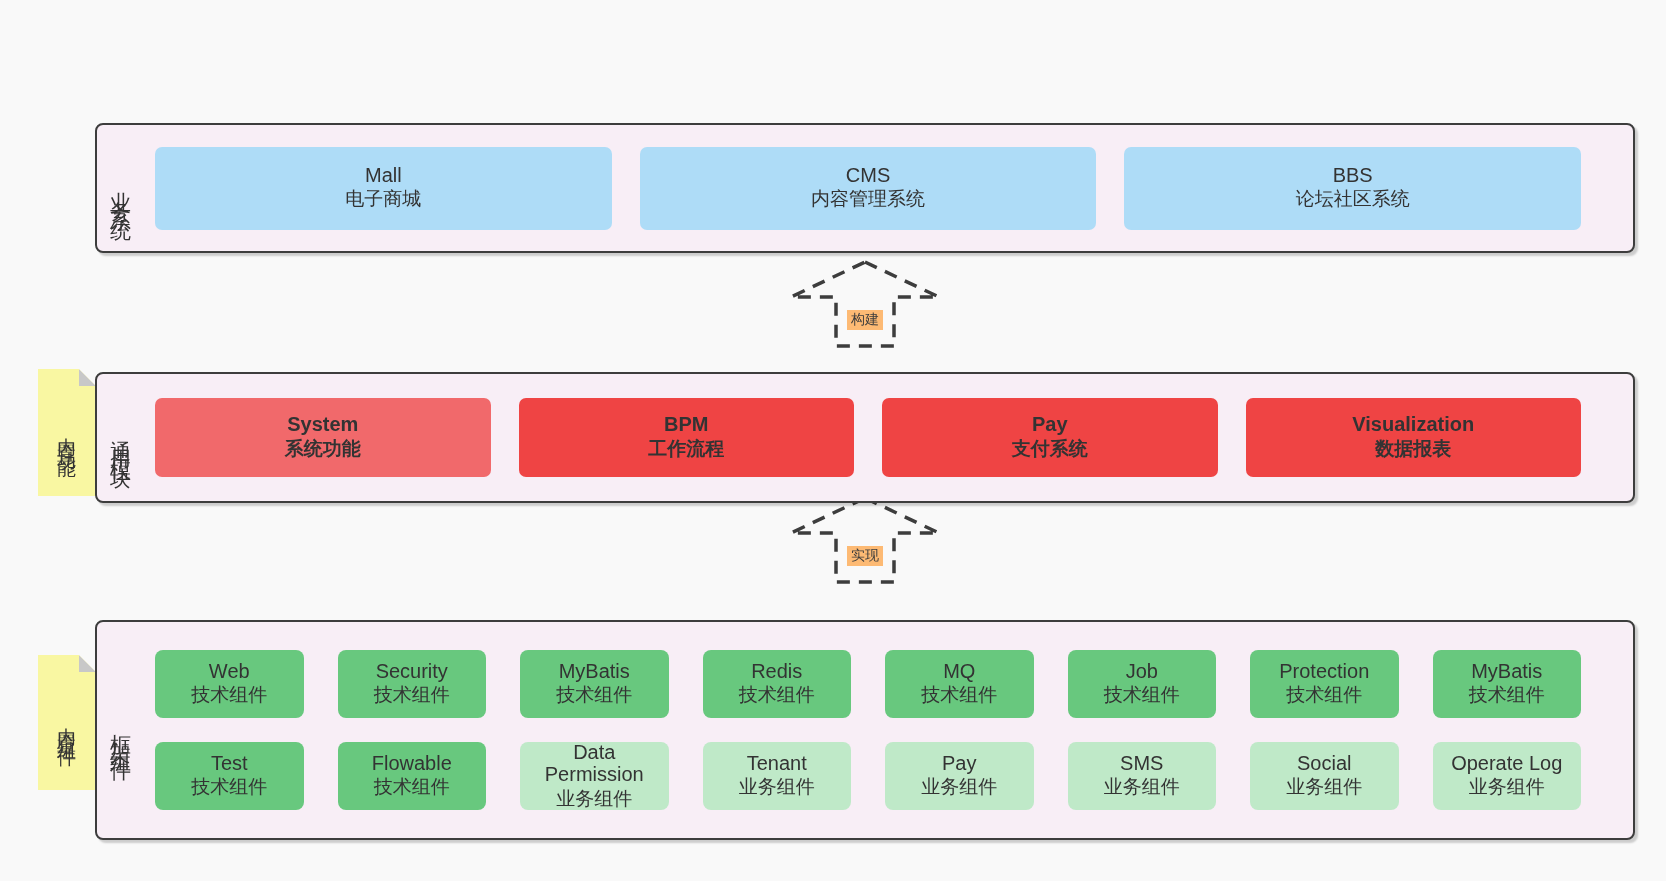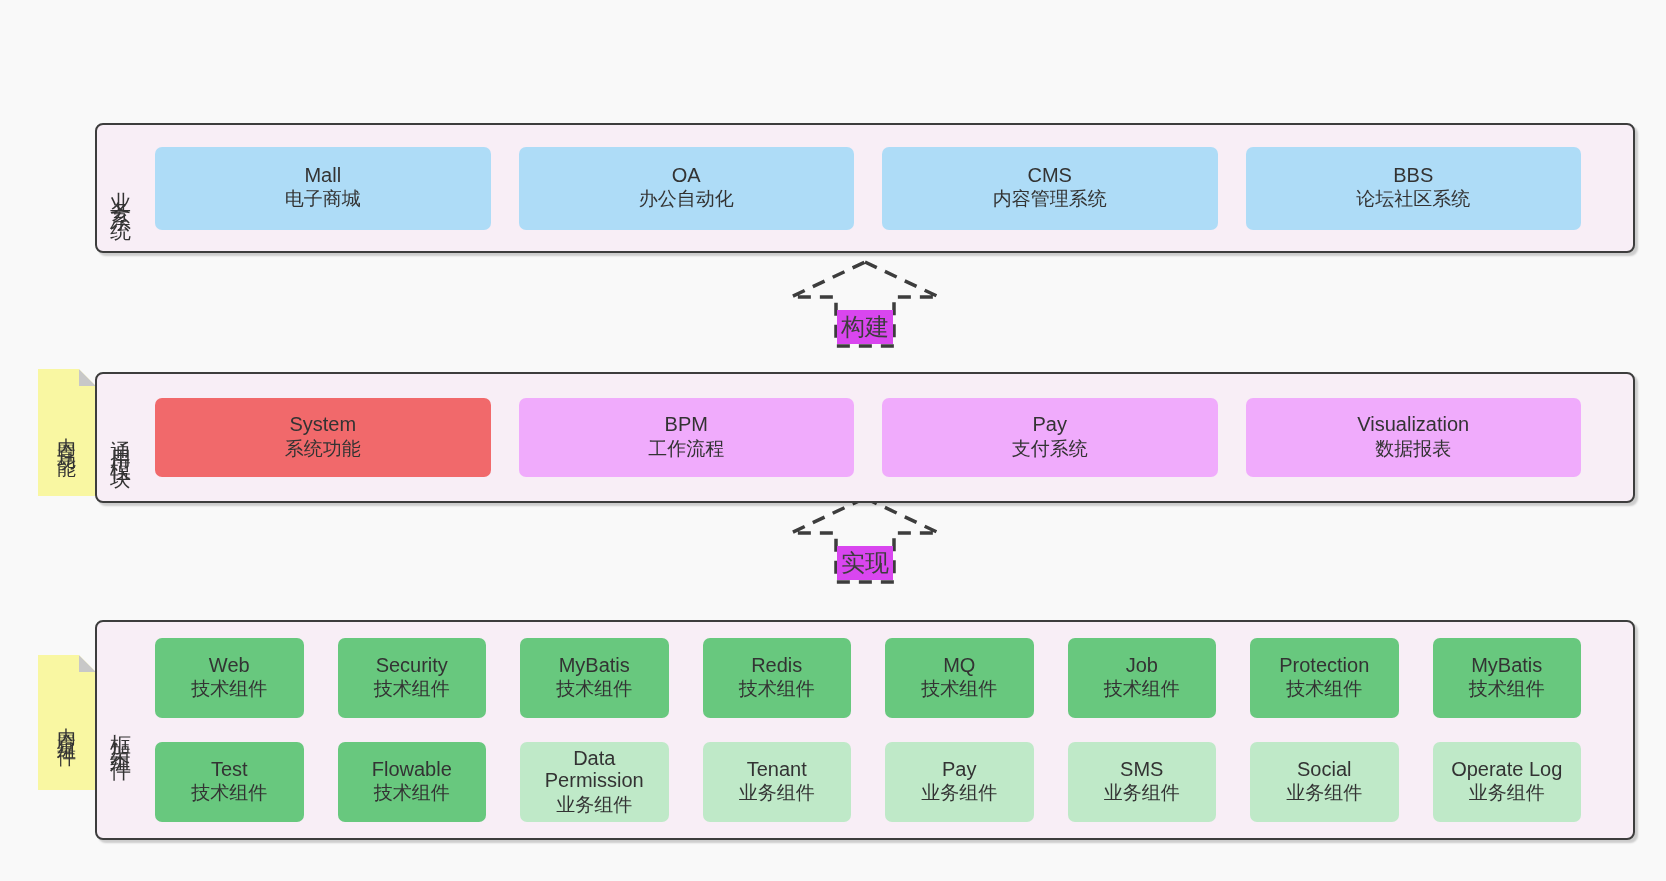--- a/index.html
+++ b/index.html
@@ -29,40 +29,40 @@
   .label-col{width:48px;display:flex;align-items:center;justify-content:center;}
   .layer-label{
     writing-mode:vertical-rl;text-orientation:upright;
     font-size:21px;letter-spacing:9px;color:#333;line-height:1;
     margin-bottom:-9px;
   }
 
   .row6{flex:1;display:flex;align-items:center;gap:28px;padding:0 52px 0 10px;}
   .row6 .box{flex:1;}
   #layer-business .box{height:83px;}
-  #layer-modules .box{height:79px;}
+  #layer-modules .box{height:79px;font-weight:bold;}
 
   .grid8{
     flex:1;display:grid;grid-template-columns:repeat(8,1fr);
     column-gap:34px;row-gap:24px;align-content:center;
     padding:0 52px 0 10px;
   }
-  .grid8 .box{height:80px;}
+  .grid8 .box{height:68px;border-radius:8px;}
 
   .box{
     border-radius:7px;
     display:flex;flex-direction:column;justify-content:center;align-items:center;
     text-align:center;padding:0 10px;box-sizing:border-box;
   }
   .line-en{font-size:20px;line-height:1.12;}
   .line-zh{font-size:19px;line-height:1.3;margin-top:1px;}
 
   .blue{background:#aedcf7;}
   .red{background:#f1696b;}
-  .pink{background:#f0abfc;}
+  .pink{background:#ef4444;}
   .green-dark{background:#68c87e;}
   .green-light{background:#bfe9c8;}
 
   .note{
     position:absolute;left:38px;width:58px;
     background:#f9f7a2;
     clip-path:polygon(0 0, calc(100% - 17px) 0, 100% 17px, 100% 100%, 0 100%);
     display:flex;align-items:center;justify-content:center;
     filter:drop-shadow(2px 2px 2px rgba(0,0,0,0.25));
     z-index:0;
@@ -79,39 +79,35 @@
     font-size:19px;letter-spacing:7px;line-height:1;color:#333;
     margin-bottom:-7px;
   }
 
   .arrow-wrap{position:absolute;width:160px;height:92px;z-index:0;}
   #arrow-build{left:785px;top:258px;}
   #arrow-implement{left:785px;top:494px;}
   .arrow-wrap svg{position:absolute;left:0;top:0;}
   .arrow-label{
     position:absolute;left:50%;top:52px;transform:translateX(-50%);
-    background:#d946ef;padding:1px 4px;
-    font-size:24px;color:#3d3d3d;white-space:nowrap;
+    background:#fdba74;padding:1px 4px;
+    font-size:14px;color:#3d3d3d;white-space:nowrap;
   }
 </style>
 </head>
 <body>
 
 <section class="container" id="layer-business">
   <div class="label-col">
     <span class="layer-label">业务系统</span>
   </div>
   <div class="row6">
     <div class="box blue">
       <div class="line-en">Mall</div>
       <div class="line-zh">电子商城</div>
-    </div>
-    <div class="box blue">
-      <div class="line-en">OA</div>
-      <div class="line-zh">办公自动化</div>
     </div>
     <div class="box blue">
       <div class="line-en">CMS</div>
       <div class="line-zh">内容管理系统</div>
     </div>
     <div class="box blue">
       <div class="line-en">BBS</div>
       <div class="line-zh">论坛社区系统</div>
     </div>
   </div>

